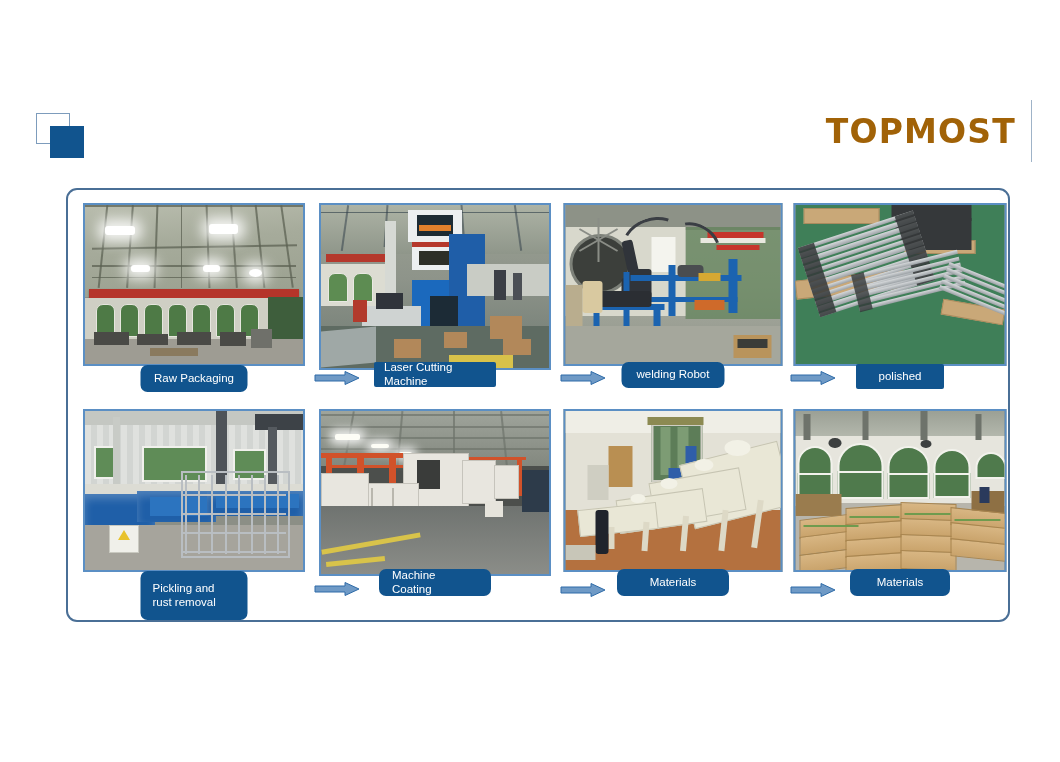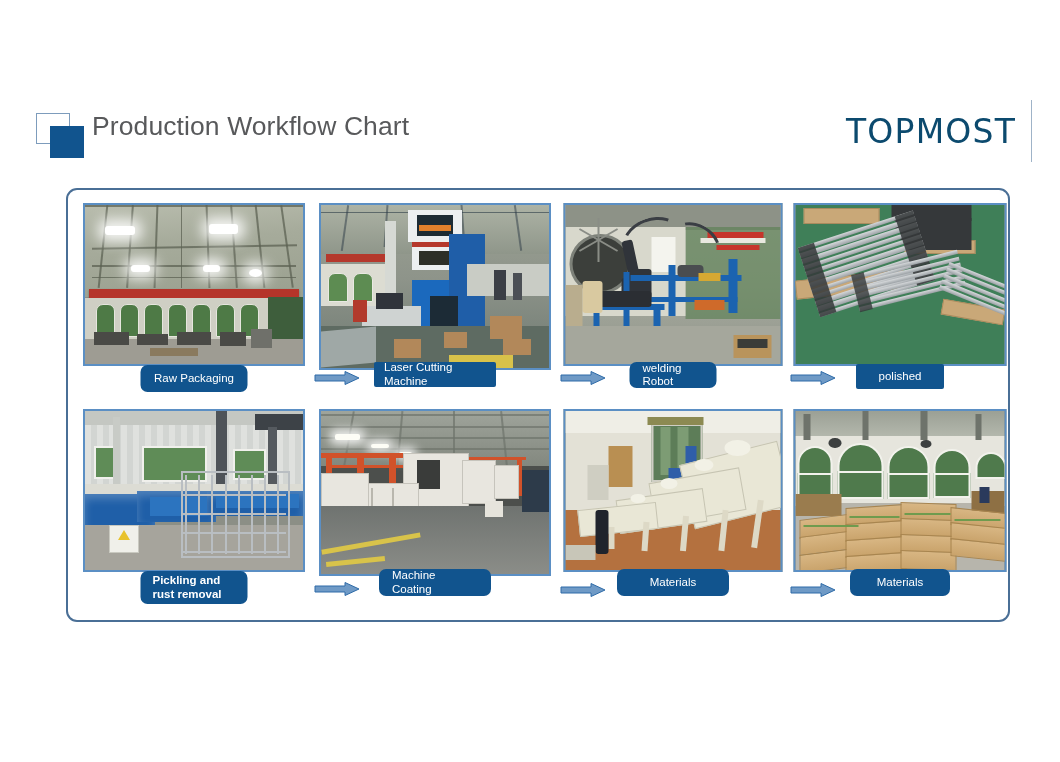--- a/index.html
+++ b/index.html
@@ -30,21 +30,21 @@
     white-space:nowrap;
   }
 
   
   #brand{
     position:absolute;right:44px;top:100px;
     height:62px;display:flex;align-items:center;
   }
   #brand-text{
     font-family:"DejaVu Sans", sans-serif;
-    font-size:33px;font-weight:400;color:#0c4a6e;
+    font-size:33px;font-weight:700;color:#a16207;
     letter-spacing:1.2px;position:relative;white-space:nowrap;
   }
   #brand-rule{
     position:absolute;right:28px;top:100px;width:1.5px;height:62px;
     background:#9fb3c8;
   }
 
   
   #workflow-frame{
     position:absolute;left:66px;top:188px;
@@ -185,21 +185,20 @@
 </head>
 <body>
 
 <div id="header">
 
   <div class="logo-mark">
     <div class="logo-sq-outline"></div>
     <div class="logo-sq-fill"></div>
   </div>
 
-  <div id="page-title">Production Workflow Chart</div>
 
   <div id="brand">
     <span id="brand-text">TOPMOST</span>
   </div>
   <div id="brand-rule"></div>
 </div>
 
 <div id="workflow-frame">
 
   <div class="wf-row row1">
@@ -332,21 +331,21 @@
           <div class="wr-frame" style="left:41%;top:64%;width:3%;height:20%;"></div>
           <div class="wr-arm" style="left:16%;top:54%;width:24%;height:10%;background:#2b2e33;"></div>
           <div style="position:absolute;left:8%;top:48%;width:9%;height:20%;background:#d9c9a0;border-radius:3px;"></div>
           <div style="position:absolute;left:0;top:50%;width:8%;height:26%;background:#b9ad8e;"></div>
           <div class="wr-floor"></div>
           <div style="position:absolute;left:78%;top:82%;width:18%;height:14%;background:#b9945c;"></div>
           <div style="position:absolute;left:80%;top:84%;width:14%;height:6%;background:#3a3c38;"></div>
           <div style="position:absolute;left:60%;top:60%;width:14%;height:6%;background:#cf6a2a;"></div>
         </div>
       </div>
-      <div class="label-pill pill-round" style="left:50%;transform:translateX(-50%);top:167px;width:87px;height:26px;">welding Robot</div>
+      <div class="label-pill pill-round" style="left:50%;transform:translateX(-50%);top:167px;width:103px;height:26px;">welding Robot</div>
     </div>
 
     <svg class="arrow" style="left:722px;top:175px;" viewBox="0 0 46 16">
       <path d="M1 5 H31 V1.5 L45 8 L31 14.5 V11 H1 Z" fill="#6f9ac6" stroke="#2e6ba8" stroke-width="1"></path>
     </svg>
 
     <div class="cell c3">
       <div class="photo ph-w4">
         <div class="scene">
           <div class="pp-floor"></div>
@@ -427,21 +426,21 @@
           <div class="pk-rbar" style="left:82%;top:40%;width:2px;height:50%;"></div>
           <div class="pk-rbar" style="left:88%;top:40%;width:2px;height:50%;"></div>
           <div class="pk-rbar" style="left:44%;top:52%;width:48%;height:2px;"></div>
           <div class="pk-rbar" style="left:44%;top:64%;width:48%;height:2px;"></div>
           <div class="pk-rbar" style="left:44%;top:76%;width:48%;height:2px;"></div>
           <div class="pk-rbar" style="left:44%;top:88%;width:48%;height:2px;"></div>
           <div class="pk-sign" style="left:11%;top:72%;width:13%;height:16%;"></div>
           <div class="pk-tri" style="left:15%;top:75%;"></div>
         </div>
       </div>
-      <div class="label-pill pill-round pill-left" style="left:50%;transform:translateX(-50%);top:170px;width:107px;height:33px;font-weight:bold;">Pickling and
+      <div class="label-pill pill-round pill-left" style="left:50%;transform:translateX(-50%);top:170px;width:107px;height:49px;">Pickling and
 rust removal</div>
     </div>
 
     <svg class="arrow" style="left:246px;top:180px;" viewBox="0 0 46 16">
       <path d="M1 5 H31 V1.5 L45 8 L31 14.5 V11 H1 Z" fill="#6f9ac6" stroke="#2e6ba8" stroke-width="1"></path>
     </svg>
 
     <div class="cell c1">
       <div class="photo ph-w2">
         <div class="scene">

